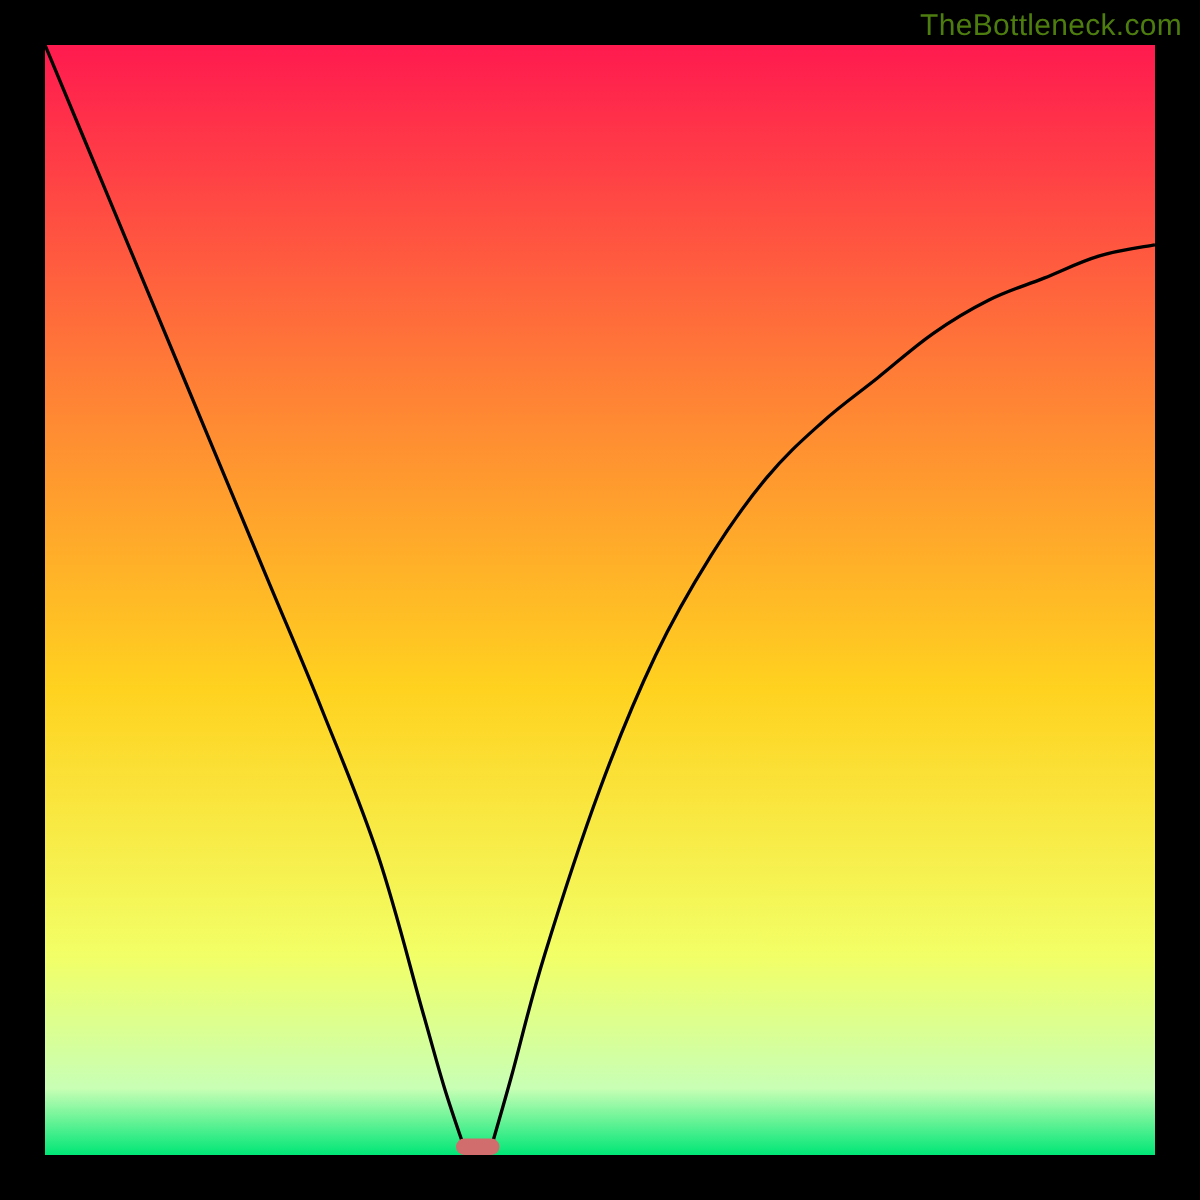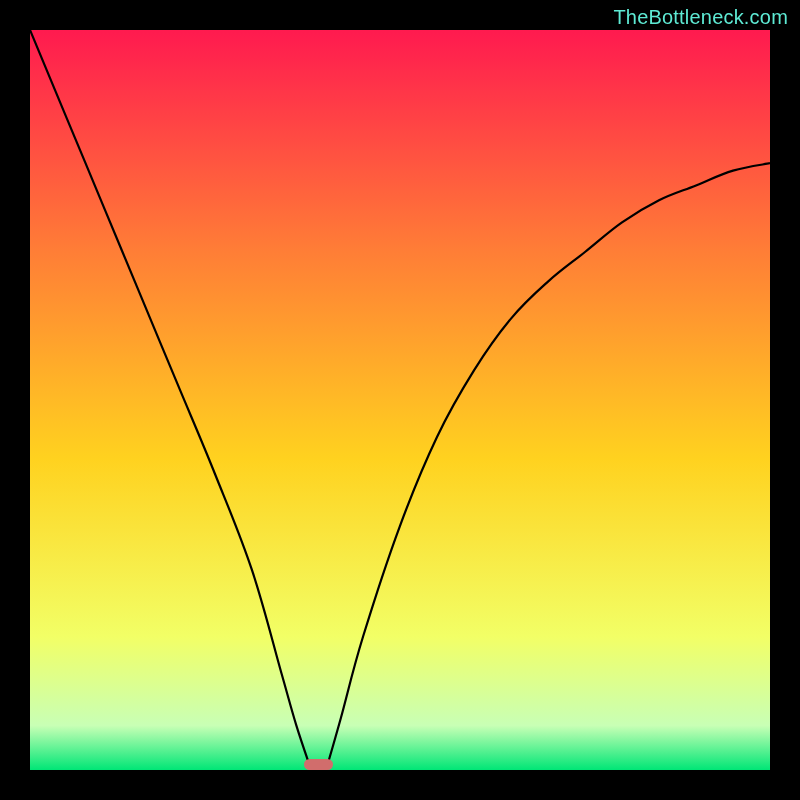--- a/index.html
+++ b/index.html
@@ -27,21 +27,21 @@
   .gradient {
     position: absolute;
     inset: 0;
   }
   .watermark {
     position: absolute;
     top: 6px;
     right: 12px;
     font-size: 20px;
     font-weight: 500;
-    color: #5eead4;
+    color: #4d7c0f;
     letter-spacing: 0.2px;
   }
   .marker {
     position: absolute;
     border-radius: 8px;
   }
   svg.curves {
     position: absolute;
     inset: 0;
     width: 100%;

